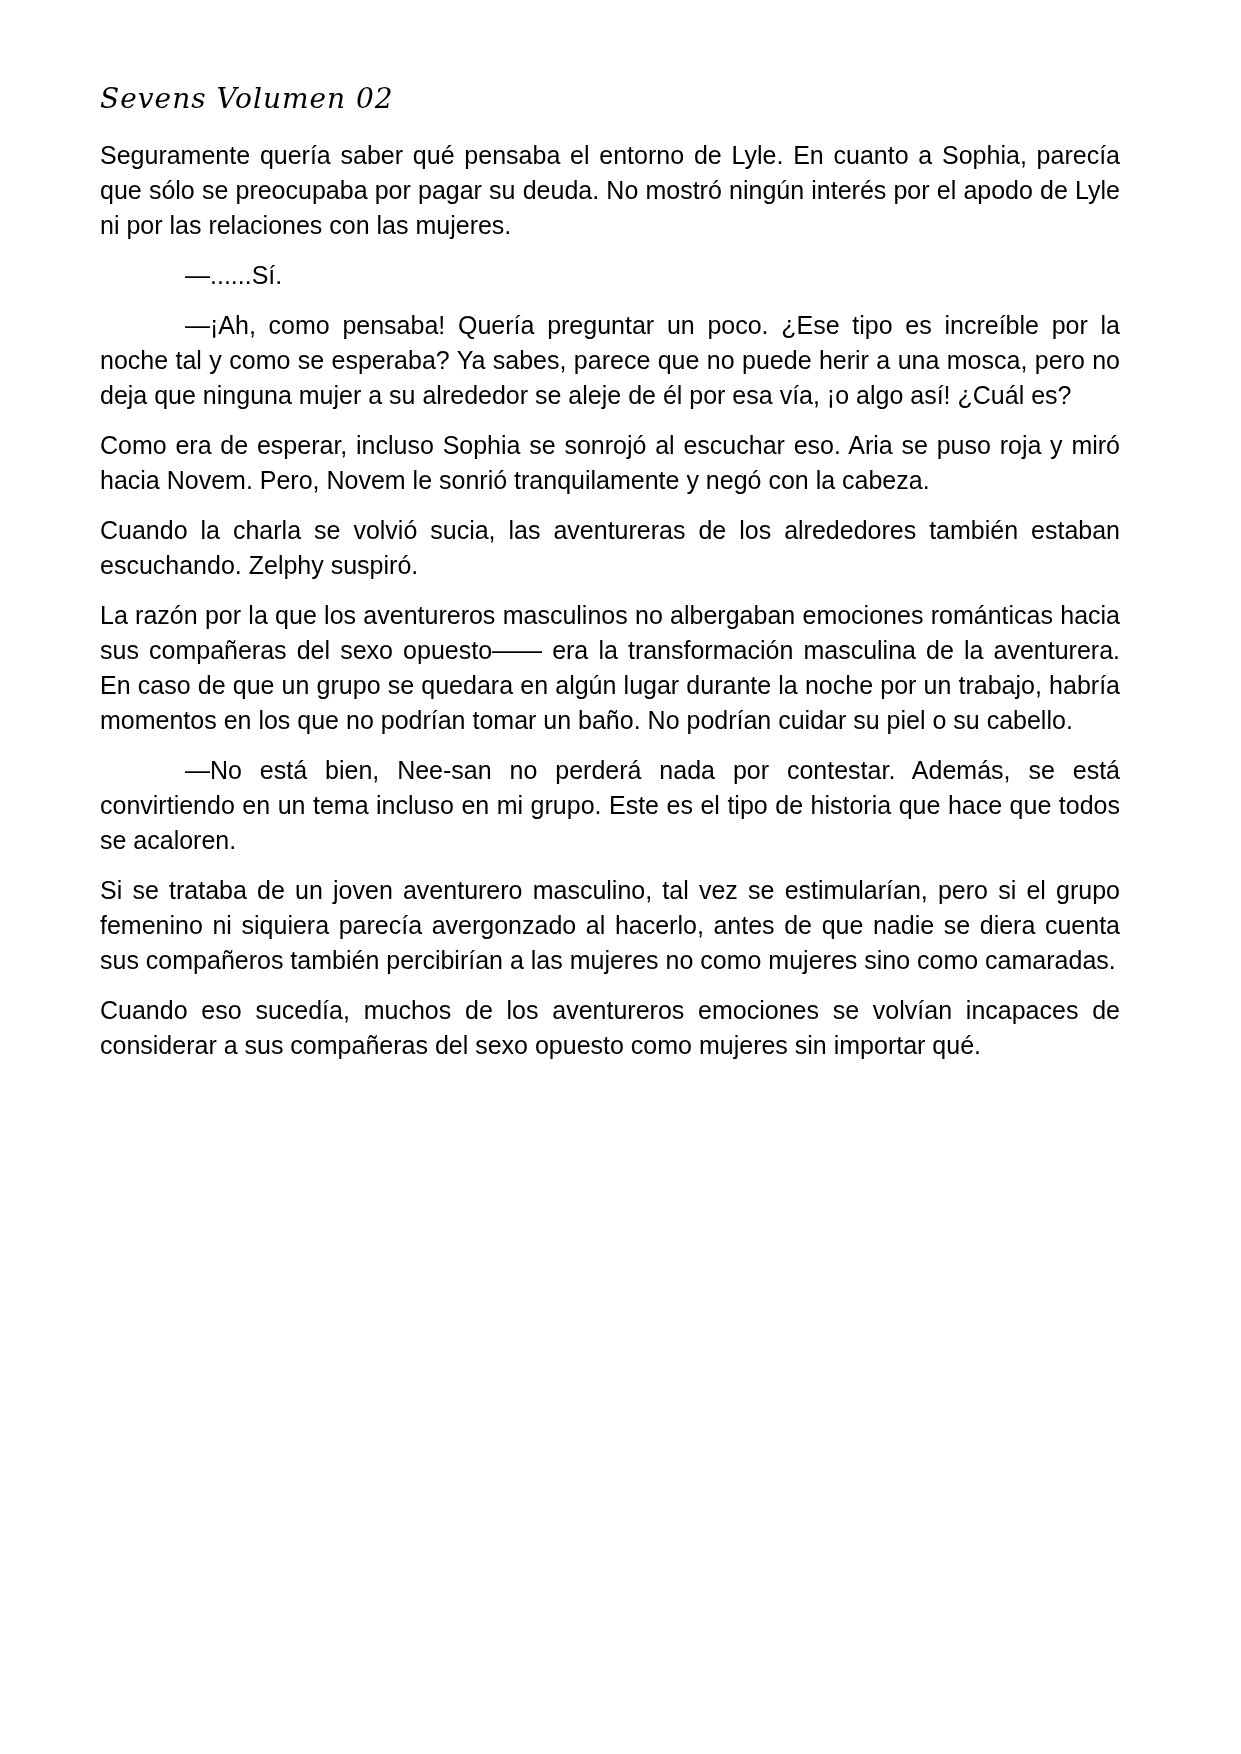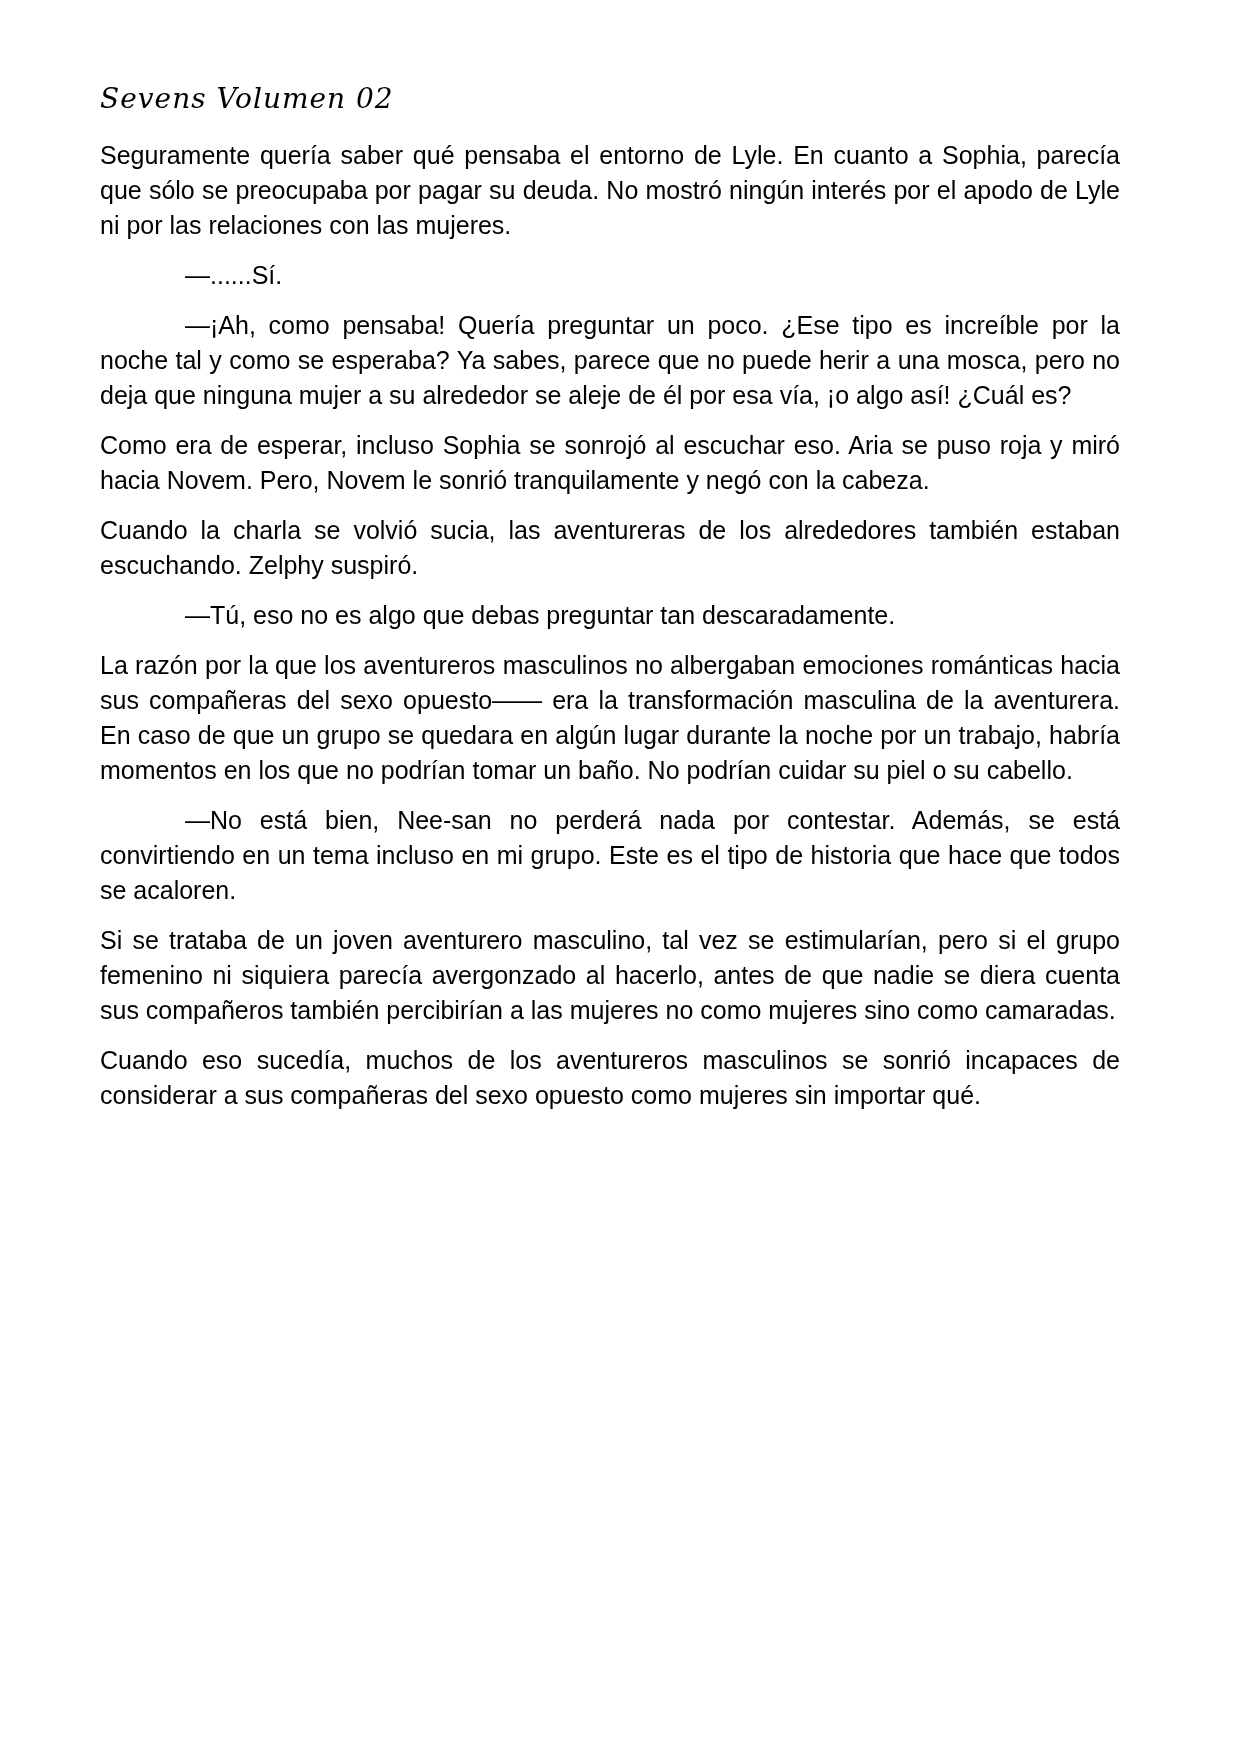--- a/index.html
+++ b/index.html
@@ -75,25 +75,24 @@
   <div class="header">
     <span>Sevens Volumen 02</span>
   </div>
 
   <div class="content" id="content">
       <p class="para narration">Seguramente quería saber qué pensaba el entorno de Lyle. En cuanto a Sophia, parecía que sólo se preocupaba por pagar su deuda. No mostró ningún interés por el apodo de Lyle ni por las relaciones con las mujeres.</p>
       <p class="para dialogue">—......Sí.</p>
       <p class="para dialogue">—¡Ah, como pensaba! Quería preguntar un poco. ¿Ese tipo es increíble por la noche tal y como se esperaba? Ya sabes, parece que no puede herir a una mosca, pero no deja que ninguna mujer a su alrededor se aleje de él por esa vía, ¡o algo así! ¿Cuál es?</p>
       <p class="para narration">Como era de esperar, incluso Sophia se sonrojó al escuchar eso. Aria se puso roja y miró hacia Novem. Pero, Novem le sonrió tranquilamente y negó con la cabeza.</p>
       <p class="para narration">Cuando la charla se volvió sucia, las aventureras de los alrededores también estaban escuchando. Zelphy suspiró.</p>
-      <p class="para dialogue">—Tú, eso no es algo que debas preguntar tan descaradamente.</p>
       <p class="para narration">La razón por la que los aventureros masculinos no albergaban emociones románticas hacia sus compañeras del sexo opuesto—— era la transformación masculina de la aventurera. En caso de que un grupo se quedara en algún lugar durante la noche por un trabajo, habría momentos en los que no podrían tomar un baño. No podrían cuidar su piel o su cabello.</p>
       <p class="para dialogue">—No está bien, Nee-san no perderá nada por contestar. Además, se está convirtiendo en un tema incluso en mi grupo. Este es el tipo de historia que hace que todos se acaloren.</p>
       <p class="para narration">Si se trataba de un joven aventurero masculino, tal vez se estimularían, pero si el grupo femenino ni siquiera parecía avergonzado al hacerlo, antes de que nadie se diera cuenta sus compañeros también percibirían a las mujeres no como mujeres sino como camaradas.</p>
-      <p class="para narration">Cuando eso sucedía, muchos de los aventureros masculinos se sonrió incapaces de considerar a sus compañeras del sexo opuesto como mujeres sin importar qué.</p>
+      <p class="para narration">Cuando eso sucedía, muchos de los aventureros emociones se volvían incapaces de considerar a sus compañeras del sexo opuesto como mujeres sin importar qué.</p>
     </div>
 
   <div class="footer">
     <div class="rule-thick" style="background: rgb(138, 74, 33); border-top-color: rgb(53, 24, 10);"></div>
     <div class="rule-thin" style="background: rgb(138, 74, 33);"></div>
     <div class="footer-text">
       <span>Gladheim Translations</span>
       <span>Página 5</span>
     </div>
   </div>

